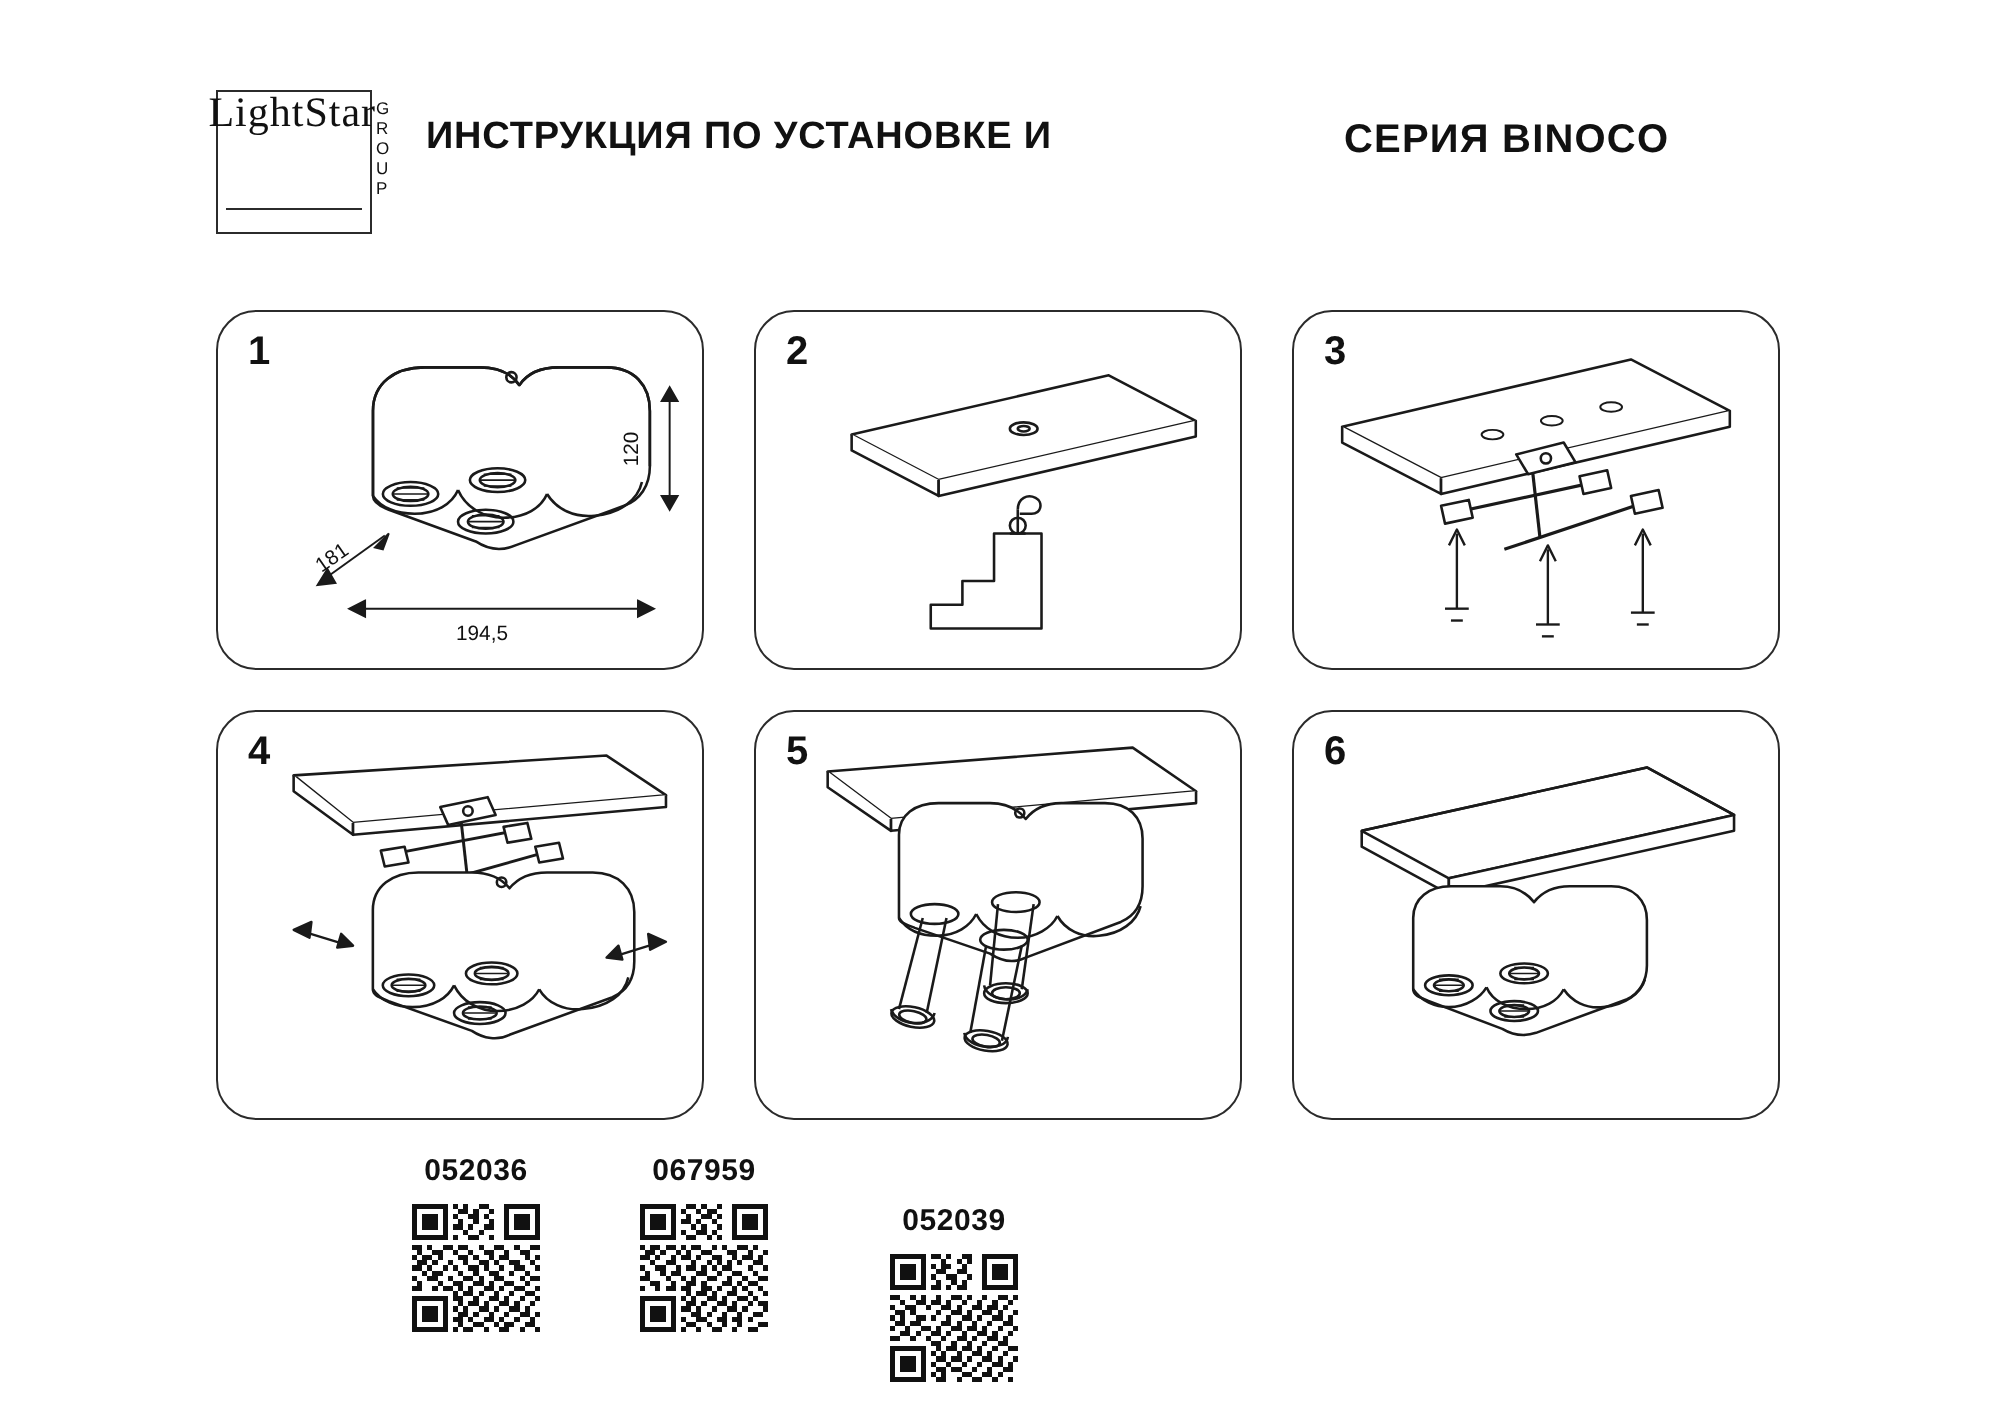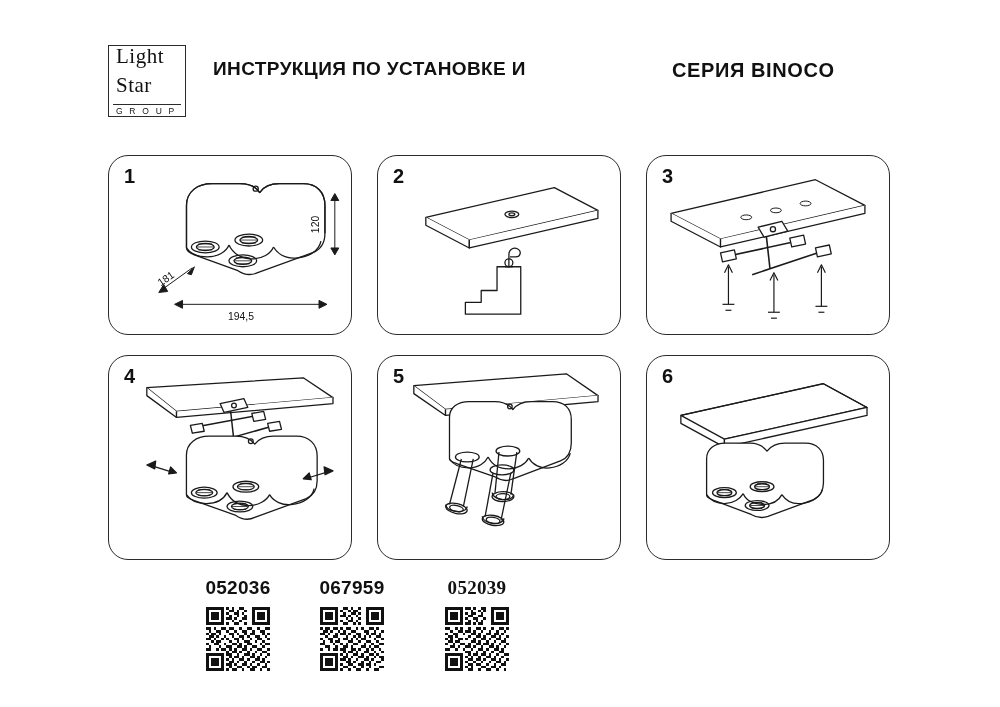--- a/index.html
+++ b/index.html
@@ -27,22 +27,21 @@
     width: 78px;
     height: 72px;
     border: 1.5px solid #2b2b2b;
     background: #fff;
     box-sizing: border-box;
   }
   .logo-inner {
     position: absolute;
     left: 0; top: 0; right: 0; bottom: 0;
     display: flex;
-    flex-direction: column;
-    justify-content: space-between;
+    justify-content: center;
     padding-left: 7px;
     box-sizing: border-box;
   }
   .logo-line1, .logo-line2 {
     font-family: "Liberation Serif", serif;
     font-size: 21px;
     font-weight: 400;
     letter-spacing: .5px;
     line-height: 21px;
     color: #111;
@@ -117,21 +116,21 @@
     overflow: visible;
   }
 
   
   .code-group {
     position: absolute;
     width: 100px;
     text-align: center;
   }
   .code-label {
-    font-size: 19px;
+    font-size: 15px;
     font-weight: bold;
     letter-spacing: .3px;
     color: #111;
     margin-bottom: 8px;
   }
   .qr {
     width: 64px;
     height: 64px;
     margin: 0 auto;
     display: block;
@@ -741,21 +740,21 @@
           <rect x="23" y="23" width="2" height="1"></rect>
         <rect x="8" y="24" width="1" height="1"></rect>
           <rect x="11" y="24" width="1" height="1"></rect>
           <rect x="14" y="24" width="2" height="1"></rect>
         <rect x="18" y="24" width="1" height="1"></rect>
           <rect x="21" y="24" width="2" height="1"></rect>
       </g>
     </svg>
   </div>
 
-  <div class="code-group" style="left:427px; top:577px;font-family:Liberation Serif, serif;">
+  <div class="code-group" style="left:427px; top:602px;">
     <div class="code-label">052039</div>
     <svg class="qr" viewBox="0 0 25 25" shape-rendering="crispEdges">
       <rect width="25" height="25" fill="#fff"></rect>
       <g fill="#111">
         <rect x="0" y="0" width="7" height="1"></rect>
           <rect x="0" y="6" width="7" height="1"></rect>
         <rect x="0" y="0" width="1" height="7"></rect>
           <rect x="6" y="0" width="1" height="7"></rect>
         <rect x="2" y="2" width="3" height="3"></rect>
         <rect x="18" y="0" width="7" height="1"></rect>

